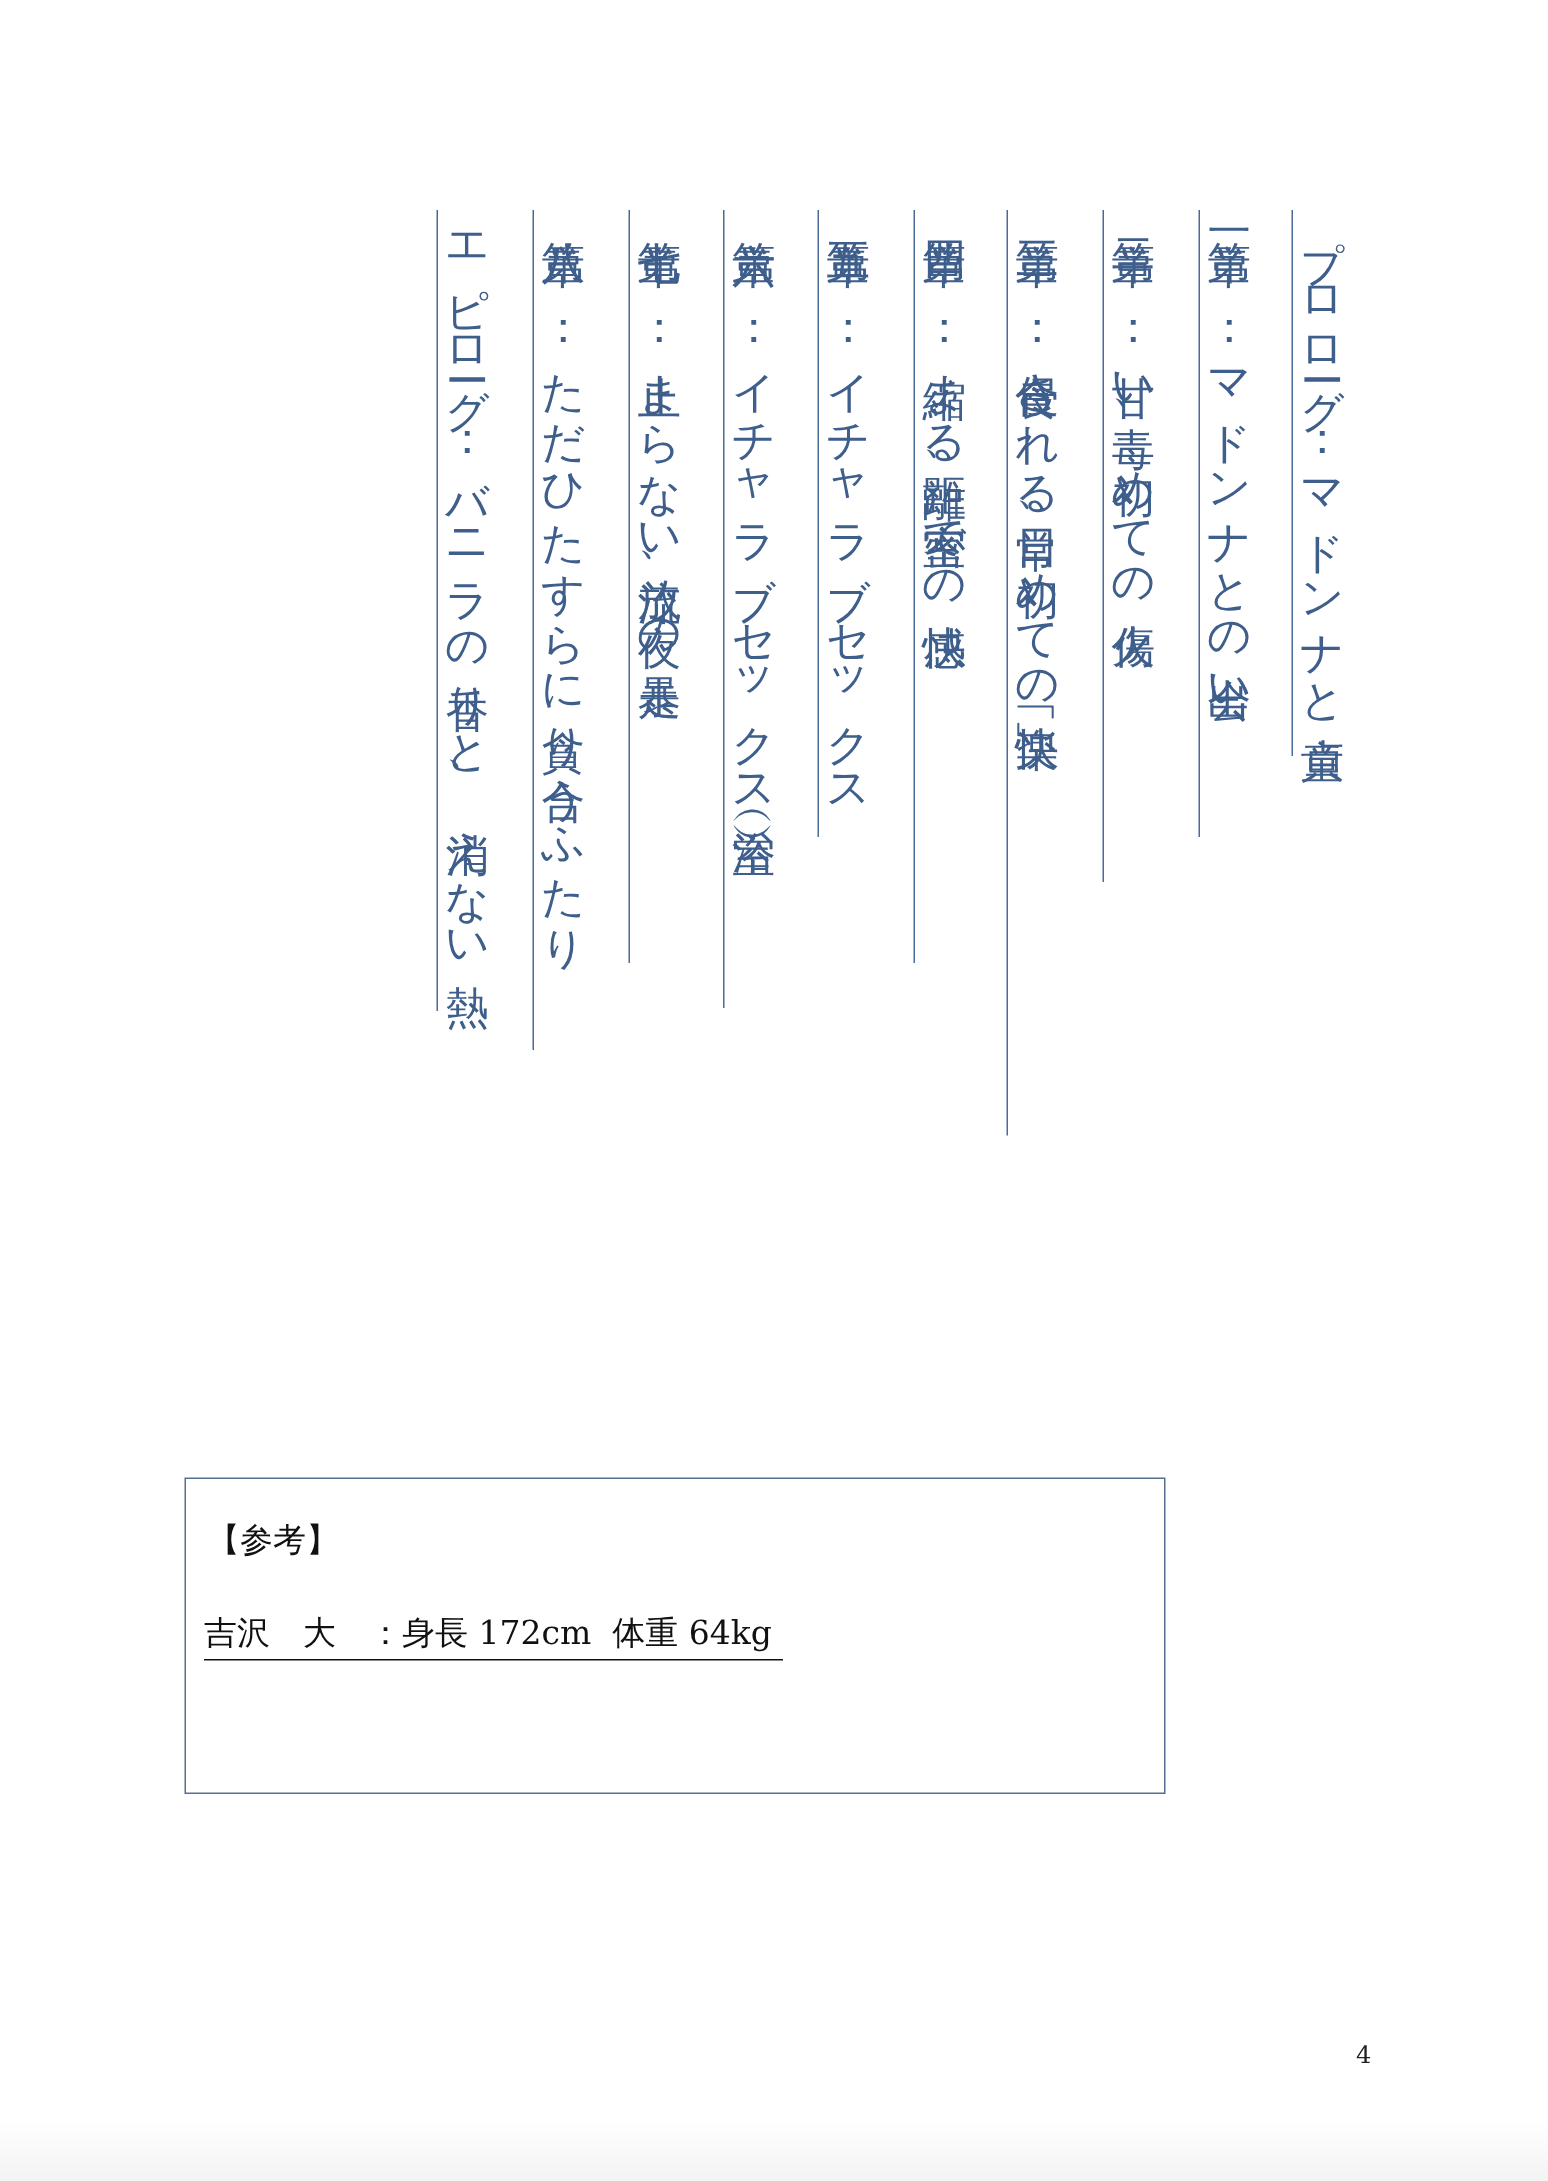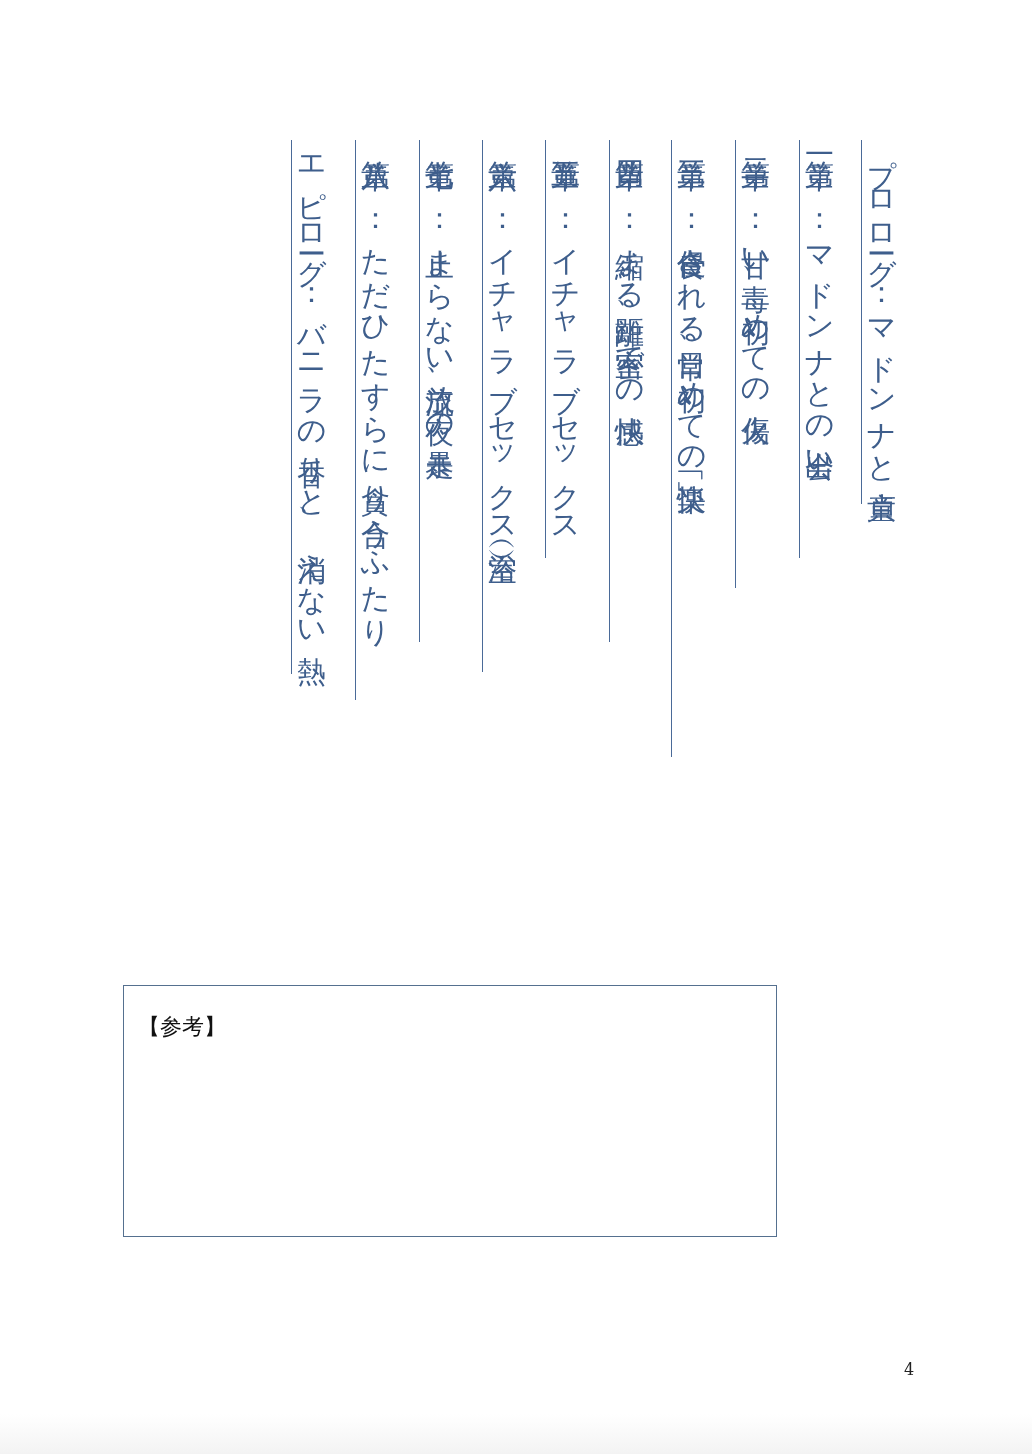--- a/index.html
+++ b/index.html
@@ -2,21 +2,21 @@
 <html><head>
 <meta charset="utf-8">
 <style>
   html,body{margin:0;padding:0;}
   body{width:1032px;height:1454px;background:#fff;position:relative;overflow:hidden;
        font-family:"DejaVu Serif","Liberation Serif",serif;}
   .toc-col{position:absolute;top:138px;width:36px;
      writing-mode:vertical-rl;text-orientation:upright;
      font-size:29px;line-height:36px;color:#3e5e8c;letter-spacing:0.5px;white-space:nowrap;}
   .toc-col .rule{position:absolute;left:-3px;top:2px;width:1px;background:#4a6a98;}
-  .ref-box{position:absolute;left:123px;top:985px;width:654px;height:252px;border:1.5px solid #55708f;box-sizing:border-box;}
+  .ref-box{position:absolute;left:123px;top:985px;width:654px;height:211px;border:1.5px solid #55708f;box-sizing:border-box;}
   .ref-title{position:absolute;left:14px;top:26px;font-size:22px;color:#111;}
   .ref-line{position:absolute;left:12px;font-size:22px;color:#111;border-bottom:1.5px solid #111;padding-bottom:2px;white-space:pre;}
   .page-num{position:absolute;left:904px;top:1360px;font-size:16px;color:#222;}
   .bottom-fade{position:absolute;left:0;bottom:0;width:100%;height:40px;background:linear-gradient(#fff,#f3f3f3);}
 </style>
 </head>
 <body>
 
 <div>
   <div class="toc-col" style="left:864px;">
@@ -56,16 +56,17 @@
     <span>第八章　　：ただひたすらに貪り合うふたり</span>
   </div>
   <div class="toc-col" style="left:294px;">
     <div class="rule" style="height:534px;"></div>
     <span>エピローグ：バニラの香りと、消えない熱</span>
   </div>
 </div>
 
 <div class="ref-box">
   <div class="ref-title">【参考】</div>
+  <div class="ref-line" style="top:88px;">吉沢　大　：身長 172cm  体重 64kg </div>
 </div>
 
 <div class="page-num">4</div>
 <div class="bottom-fade"></div>
 
 </body></html>

